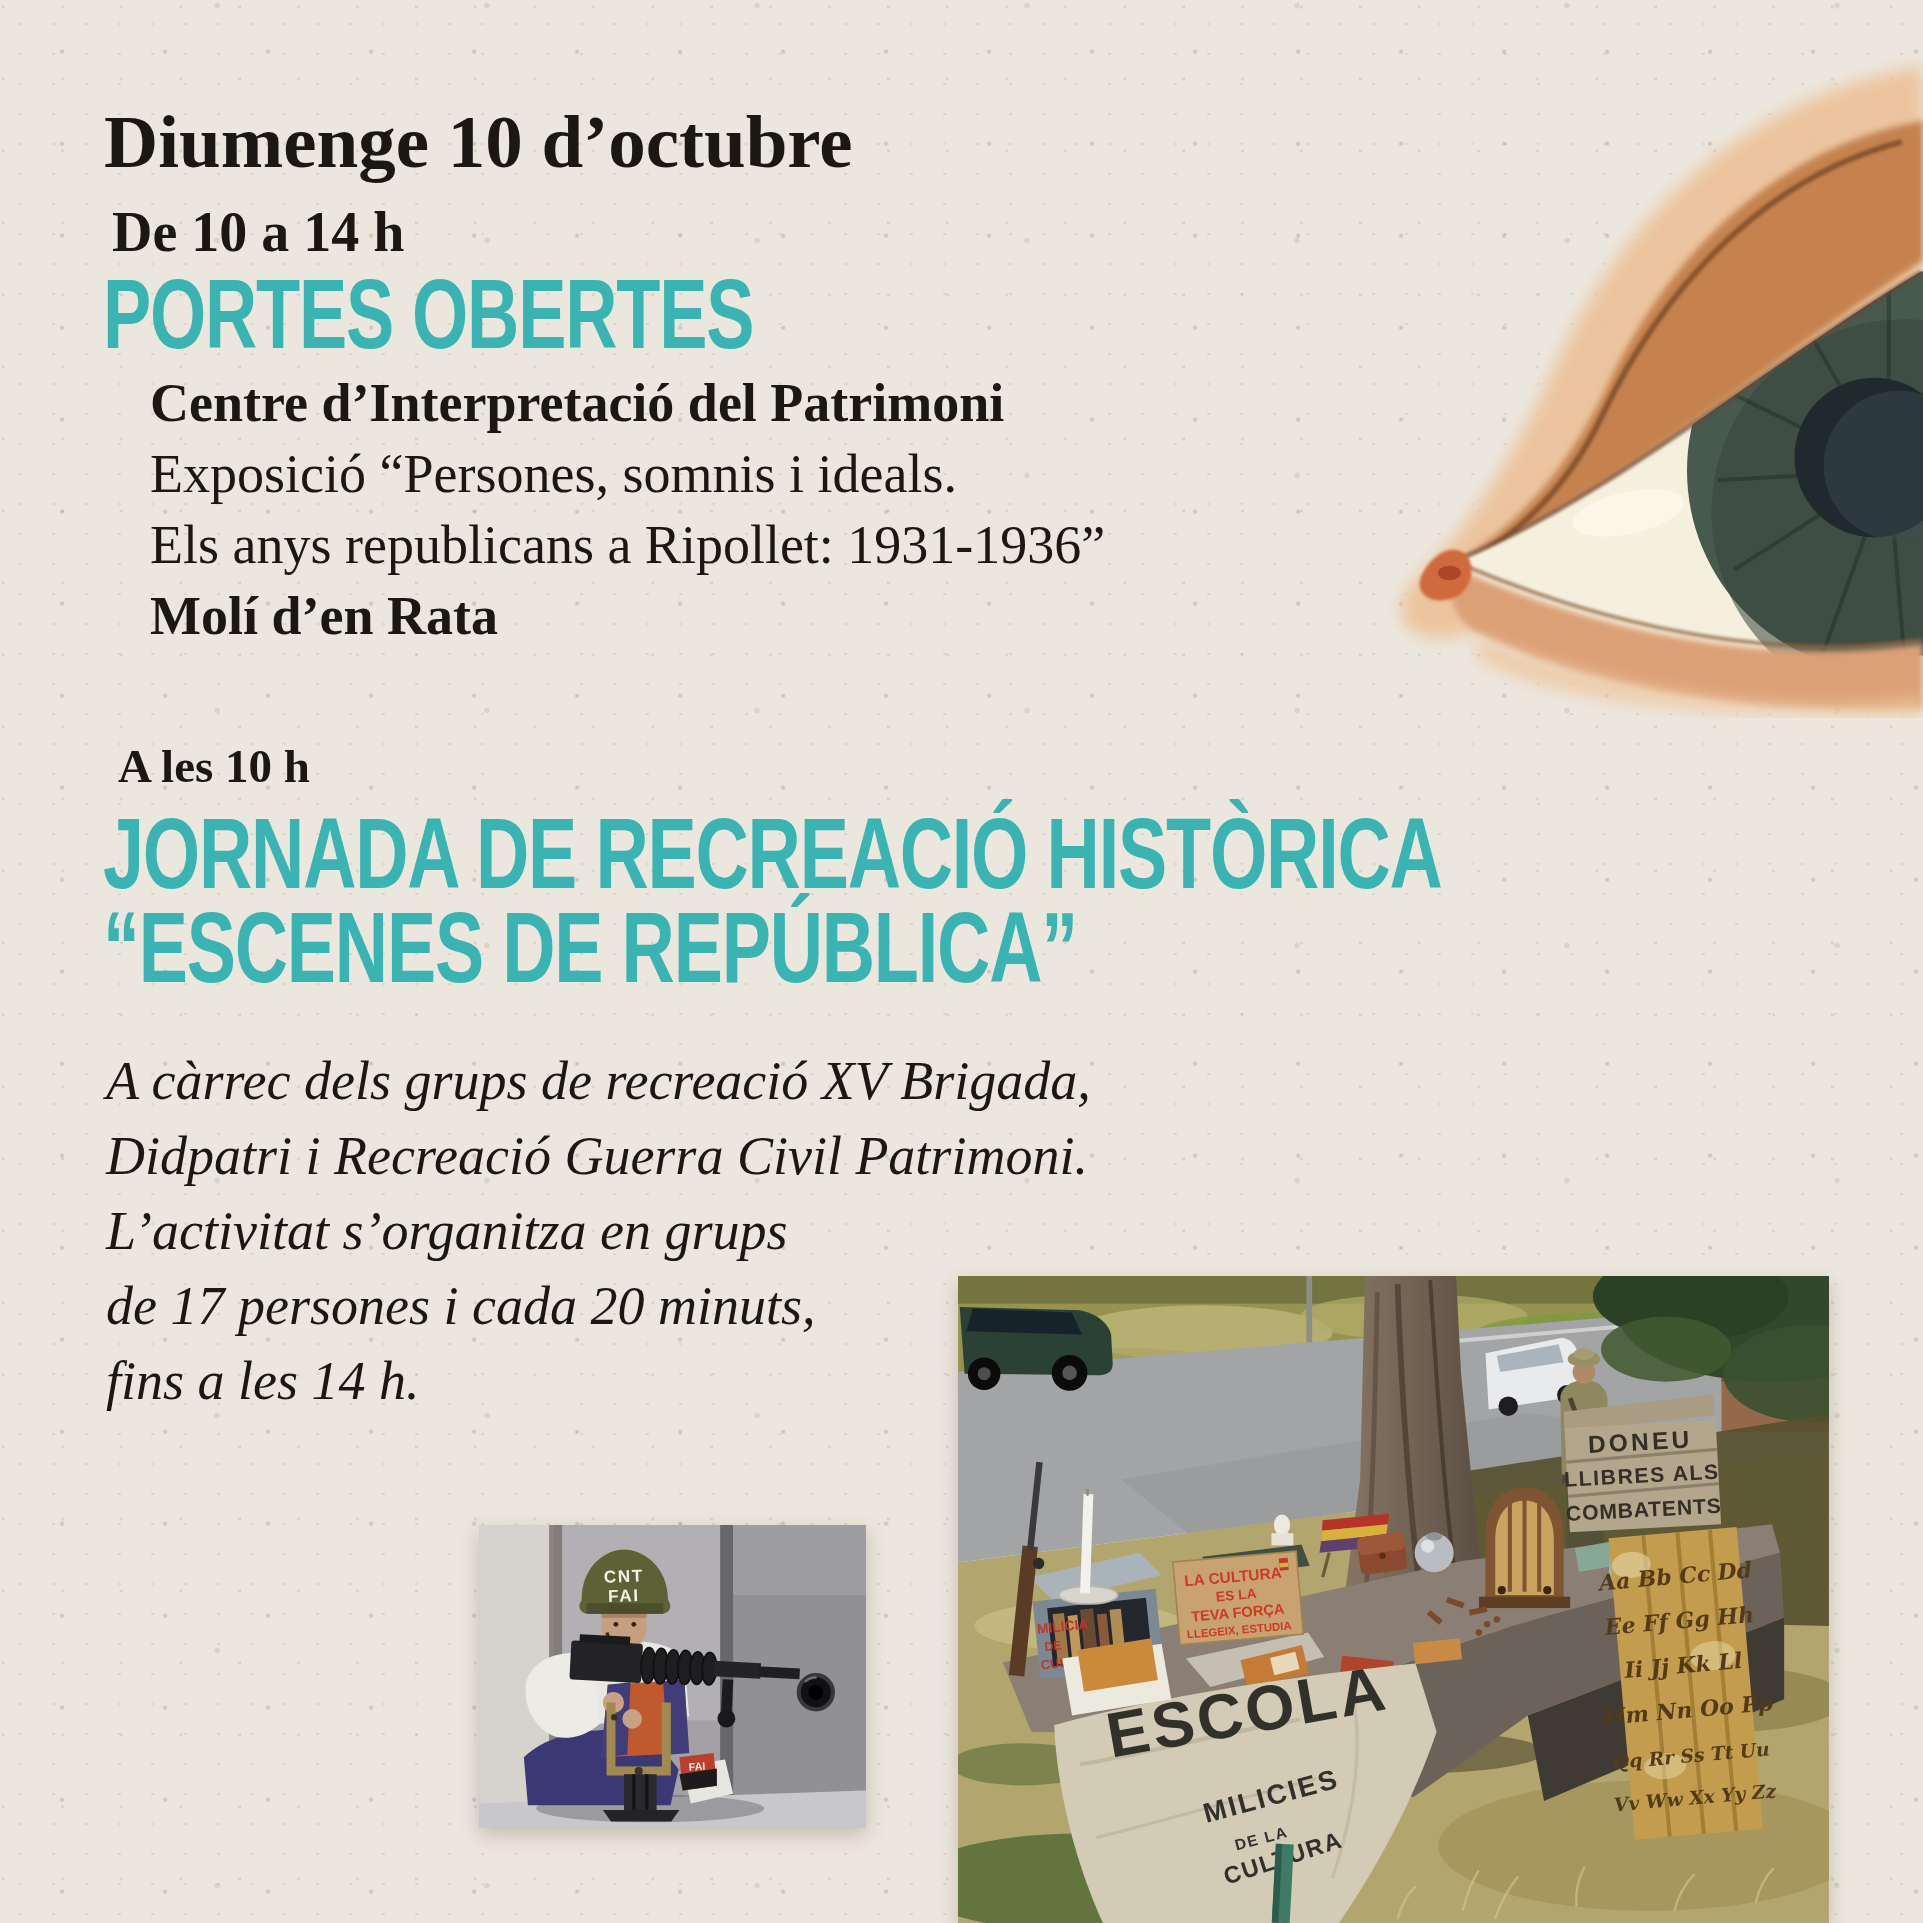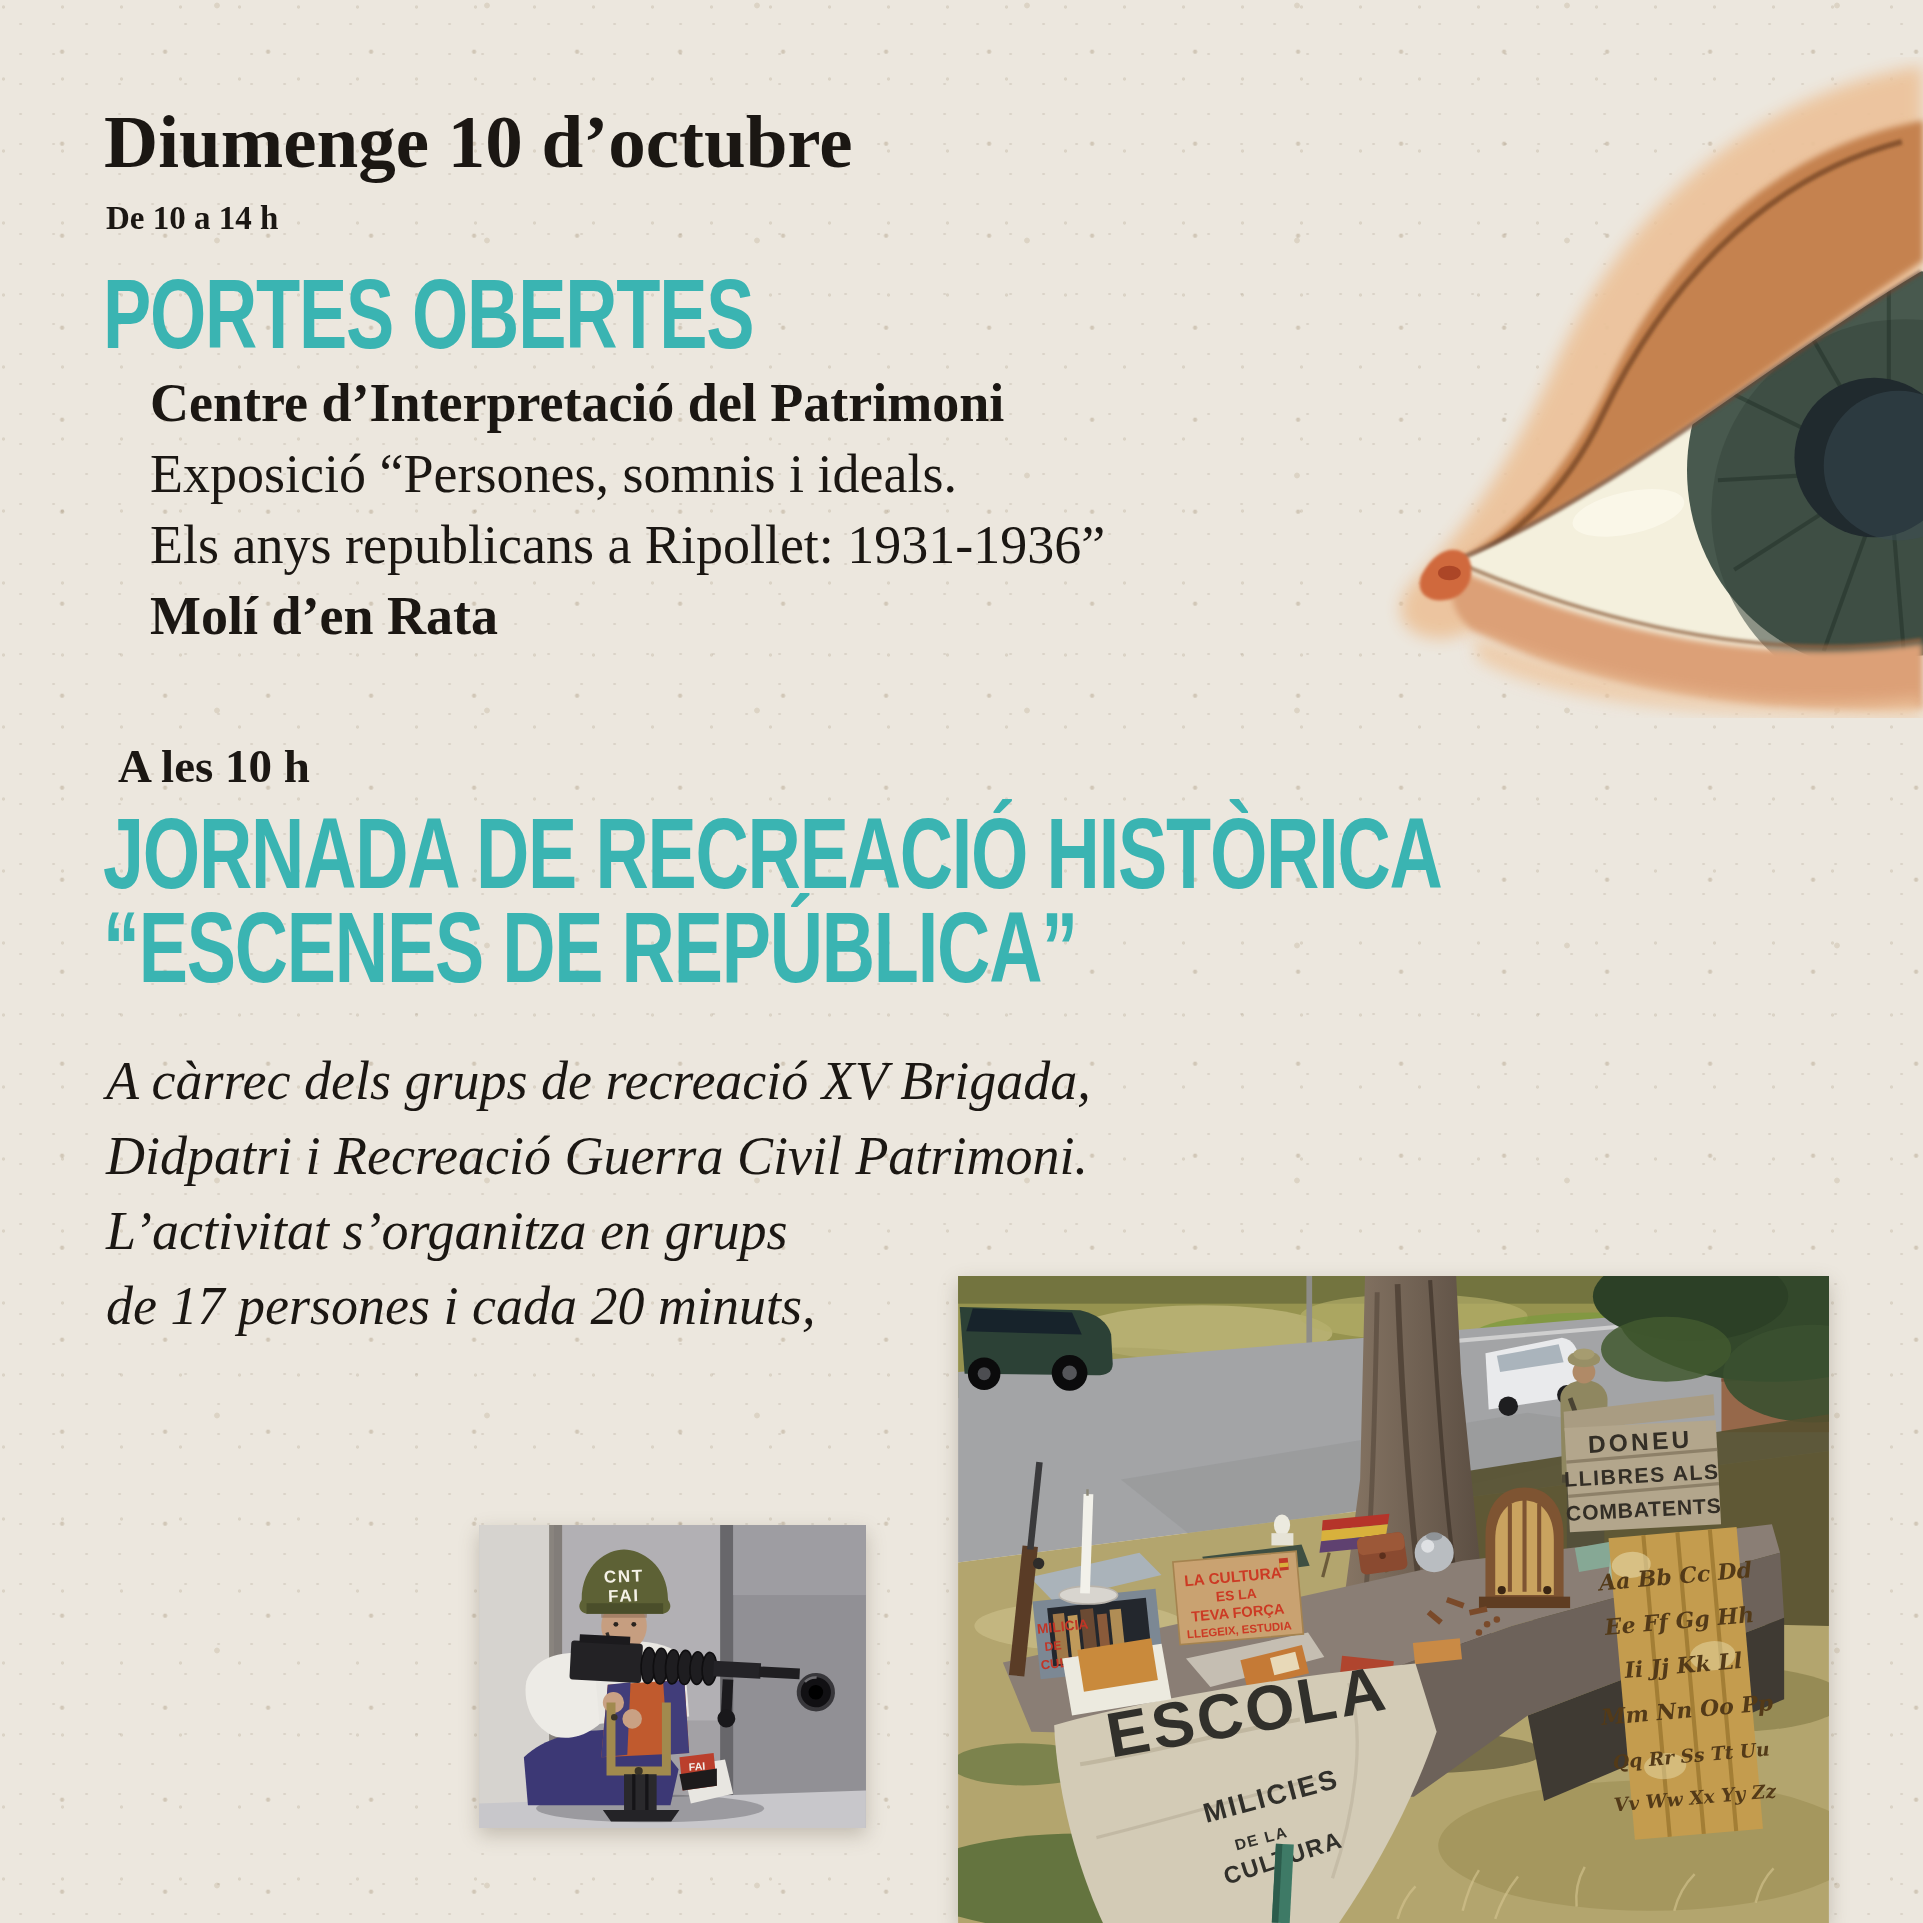--- a/index.html
+++ b/index.html
@@ -24,21 +24,21 @@
     font-weight:700;
     color:#3ab4b2;
     display:inline-block;
     transform:scaleX(.73);
     transform-origin:left top;
     letter-spacing:-1.6px;
     white-space:nowrap;
     line-height:1;
   }
   #date-heading{left:104px;top:99px;font-size:75px;text-align:right;}
-  #time1{left:106px;top:200px;font-size:33px;text-align:right;}
+  #time1{left:112px;top:200px;font-size:56px;text-align:right;}
   #portes{left:103px;top:264px;font-size:99px;line-height:1;}
   #venue-block{left:114px;top:368px;font-size:54px;line-height:71px;margin-left:36px;}
   #time2{left:118px;top:739px;font-size:47px;}
   #jornada1{left:103px;top:803px;font-size:101px;line-height:1;}
   #jornada2{left:103px;top:897px;font-size:101px;line-height:1;}
   #desc-block{left:106px;top:1044px;font-size:54px;line-height:75px;font-style:italic;}
   #photo-left{left:479px;top:1525px;width:387px;height:303px;box-shadow:0 6.5px 18px rgba(90,80,60,.28);}
   #photo-right{left:958px;top:1276px;width:871px;height:647px;box-shadow:0 6.5px 18px rgba(90,80,60,.28);}
   #eye-illustration{left:1368px;top:57px;width:555px;height:661px;}
   svg{display:block;}
@@ -113,20 +113,21 @@
   <span class="cond">JORNADA DE RECREACIÓ HISTÒRICA</span>
 </div>
 <div id="jornada2" class="abs">
   <span class="cond">“ESCENES DE REPÚBLICA”</span>
 </div>
 <div id="desc-block" class="abs">
   <div class="line">A càrrec dels grups de recreació XV Brigada,</div>
   <div class="line">Didpatri i Recreació Guerra Civil Patrimoni.</div>
   <div class="line">L’activitat s’organitza en grups</div>
   <div class="line">de 17 persones i cada 20 minuts,</div>
+  <div class="line">fins a les 14 h.</div>
 </div>
 
 <svg id="photo-left" class="abs" viewBox="0 0 475 372">
   <rect width="475" height="372" fill="#a8a7ab"></rect>
   <g>
     <rect x="0" y="0" width="92" height="372" fill="#d6d3cf"></rect>
     <rect x="86" y="0" width="18" height="372" fill="#7b7670" opacity=".85"></rect>
     <rect x="102" y="0" width="196" height="372" fill="#b2b0b4"></rect>
     <rect x="102" y="240" width="196" height="132" fill="#a3a1a5"></rect>
     <rect x="296" y="0" width="18" height="372" fill="#68676b"></rect>

